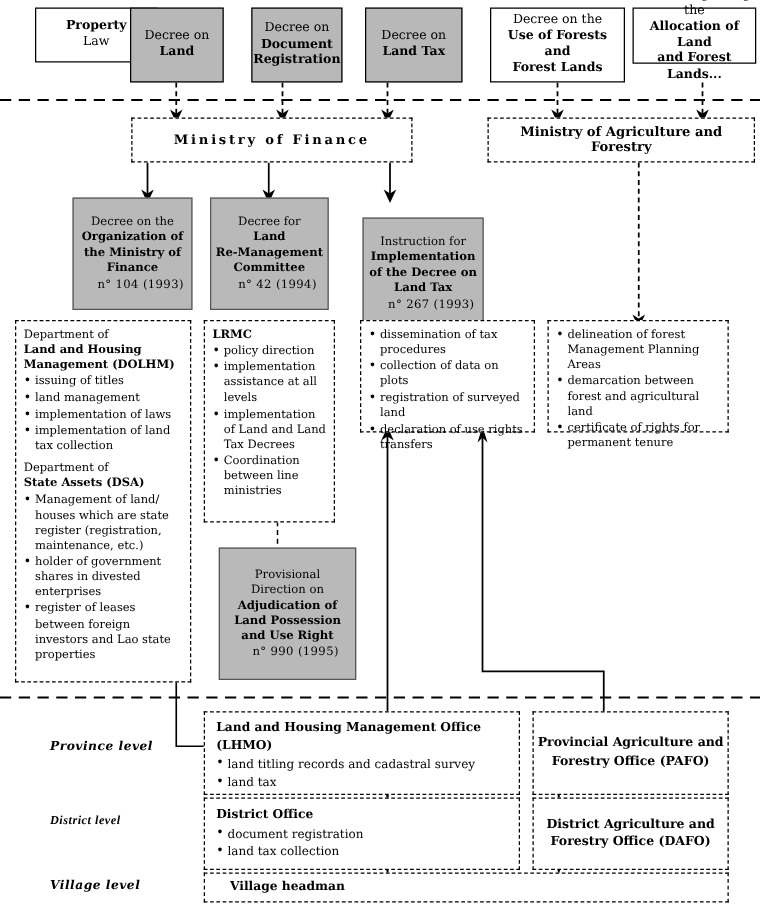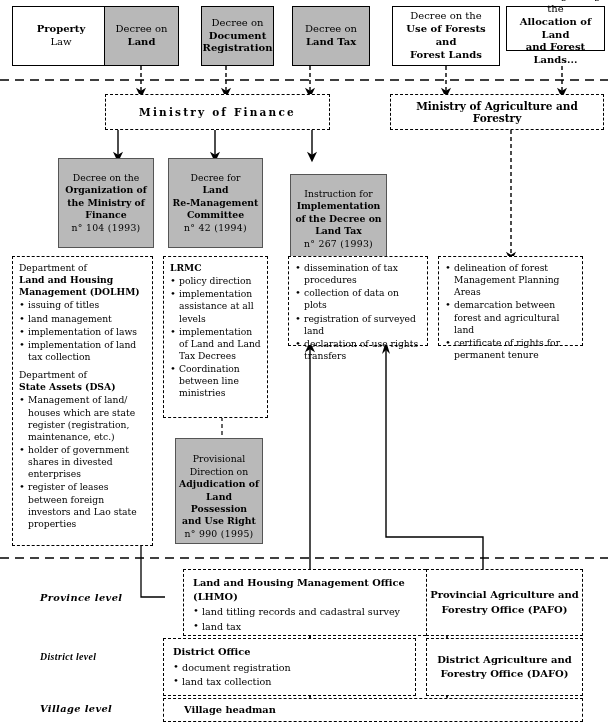--- a/index.html
+++ b/index.html
@@ -40,21 +40,21 @@
   .ministry.spaced { letter-spacing: 2.2px; }
 
   
   .decree {
     border: 1.2px solid #555;
     background: #b9b9b9;
     font-size: 9.3px; line-height: 1.33;
     padding: 3px 2px;
   }
   .decree .b { font-weight: bold; }
-  .decree .num { font-weight: normal; letter-spacing: .3px; }
+  .decree .num { font-weight: normal; letter-spacing: .3px; margin-left: 13px; }
 
   
   .panel {
     position: absolute;
     border: 1.4px dashed #000;
     background: #fff;
     font-size: 9.2px; line-height: 1.32;
     padding: 5px 6px 4px 6px;
     text-align: left;
   }
@@ -135,21 +135,21 @@
     <path d="M483,585 L483,537 L386,537 L386,347" fill="none" stroke="#000" stroke-width="1.4"></path>
     <path d="M386,341 L390,354 L386,350 L382,354 Z" fill="#000"></path>
 
     <line x1="310" y1="640" x2="310" y2="620" stroke="#000" stroke-width="1.6" marker-end="url(#ahu)"></line>
     <line x1="310" y1="697" x2="310" y2="678" stroke="#000" stroke-width="1.6" marker-end="url(#ahu)"></line>
     <line x1="447" y1="640" x2="447" y2="620" stroke="#000" stroke-width="1.6" marker-end="url(#ahu)"></line>
     <line x1="447" y1="697" x2="447" y2="678" stroke="#000" stroke-width="1.6" marker-end="url(#ahu)"></line>
     <line x1="447" y1="700" x2="447" y2="693" stroke="#000" stroke-width="1.4"></line>
   </svg>
 
-  <div class="box law-box" style="left:12px;  top:6px;  width:98px;  height:60px;">
+  <div class="box law-box" style="left:28px;  top:6px;  width:98px;  height:44px;">
     <span class="b">Property</span>
     <span>Law</span>
   </div>
 
   <div class="box law-box gray" style="left:104px; top:6px; width:75px; height:60px;">
     <span>Decree on</span>
     <span class="b">Land</span>
   </div>
 
   <div class="box law-box gray" style="left:201px; top:6px; width:73px; height:60px;">
@@ -200,21 +200,21 @@
   </div>
 
   <div class="box decree" style="left:290px; top:174px; width:97px; height:90px;">
     <span>Instruction for</span>
     <span class="b">Implementation</span>
     <span class="b">of the Decree on</span>
     <span class="b">Land Tax</span>
     <span class="num">n° 267  (1993)</span>
   </div>
 
-  <div class="box decree" style="left:175px; top:438px; width:88px; height:106px;justify-content:flex-end;">
+  <div class="box decree" style="left:175px; top:438px; width:110px; height:106px;">
     <span>Provisional</span>
     <span>Direction on</span>
     <span class="b">Adjudication of</span>
     <span class="b">Land Possession</span>
     <span class="b">and Use Right</span>
     <span class="num">n° 990  (1995)</span>
   </div>
 
   <div class="panel" style="left:12px; top:256px; width:141px; height:290px;">
     <div class="hd">
@@ -266,21 +266,21 @@
       <li>delineation of forest Management Planning Areas</li>
       <li>demarcation between forest and agricultural land</li>
       <li>certificate of rights for permanent tenure</li>
     </ul>
   </div>
 
   <div class="level-label" style="left:40px; top:592px;">Province level</div>
   <div class="level-label" style="left:40px; top:651px;font-family:Liberation Serif, serif;">District level</div>
   <div class="level-label" style="left:40px; top:703px;">Village level</div>
 
-  <div class="office" style="left:163px; top:569px; width:253px; height:67px;margin-left:20px;">
+  <div class="office" style="left:163px; top:569px; width:253px; height:67px;">
     <div class="title">Land and Housing Management Office (LHMO)</div>
     <ul class="bl">
       <li>land titling records and cadastral survey</li>
       <li>land tax</li>
     </ul>
   </div>
 
   <div class="office" style="left:163px; top:638px; width:253px; height:58px;">
     <div class="title">District Office</div>
     <ul class="bl">

